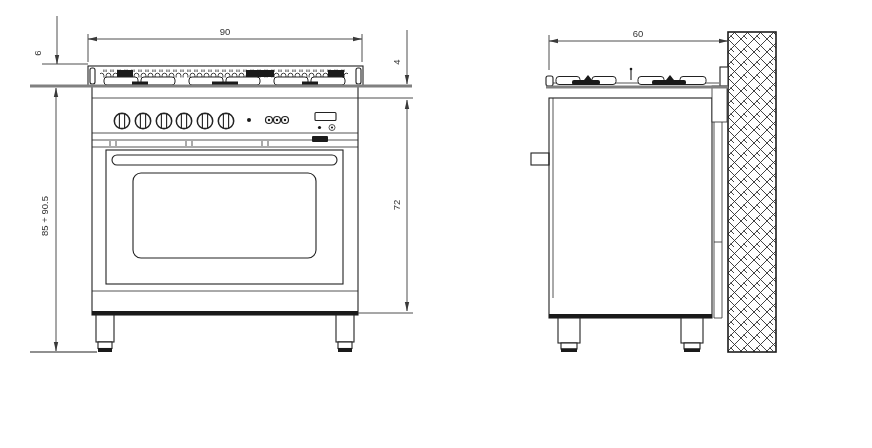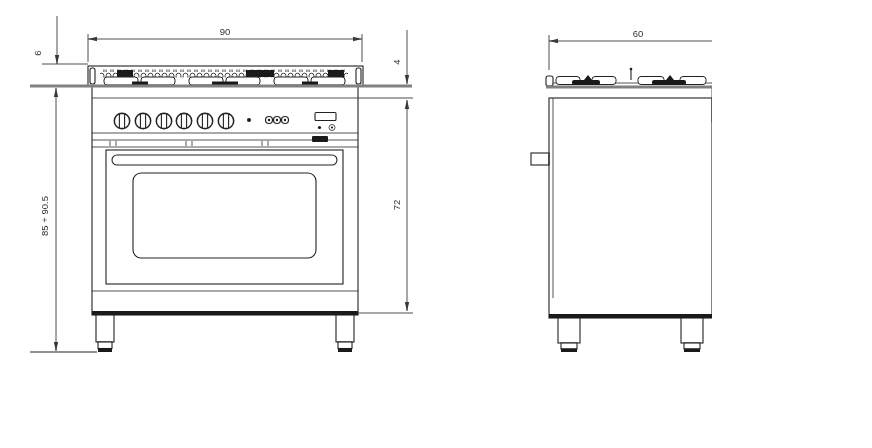--- a/index.html
+++ b/index.html
@@ -1,16 +1,16 @@
 <!DOCTYPE html>
 <html><head>
 <meta charset="utf-8">
 <style>
   html,body { margin:0; padding:0; background:#ffffff; }
-  .canvas { position:relative; width:712px; height:448px; background:#fff; overflow:hidden;
+  .canvas { position:relative; width:872px; height:448px; background:#fff; overflow:hidden;
             font-family:"Liberation Sans", sans-serif; }
   svg { display:block; }
   .ln   { stroke:#222222; stroke-width:1.1; fill:none; }
   .lnw  { stroke:#222222; stroke-width:1.1; fill:#ffffff; }
   .thin { stroke:#2a2a2a; stroke-width:0.8; fill:none; }
   .dark { fill:#1a1a1a; stroke:none; }
   .worktop { stroke:#808080; stroke-width:2.8; fill:none; }
   .dim  { stroke:#3a3a3a; stroke-width:0.9; fill:none; }
   .dimtxt { font:9.5px "Liberation Sans", sans-serif; fill:#333333; }
 </style>

